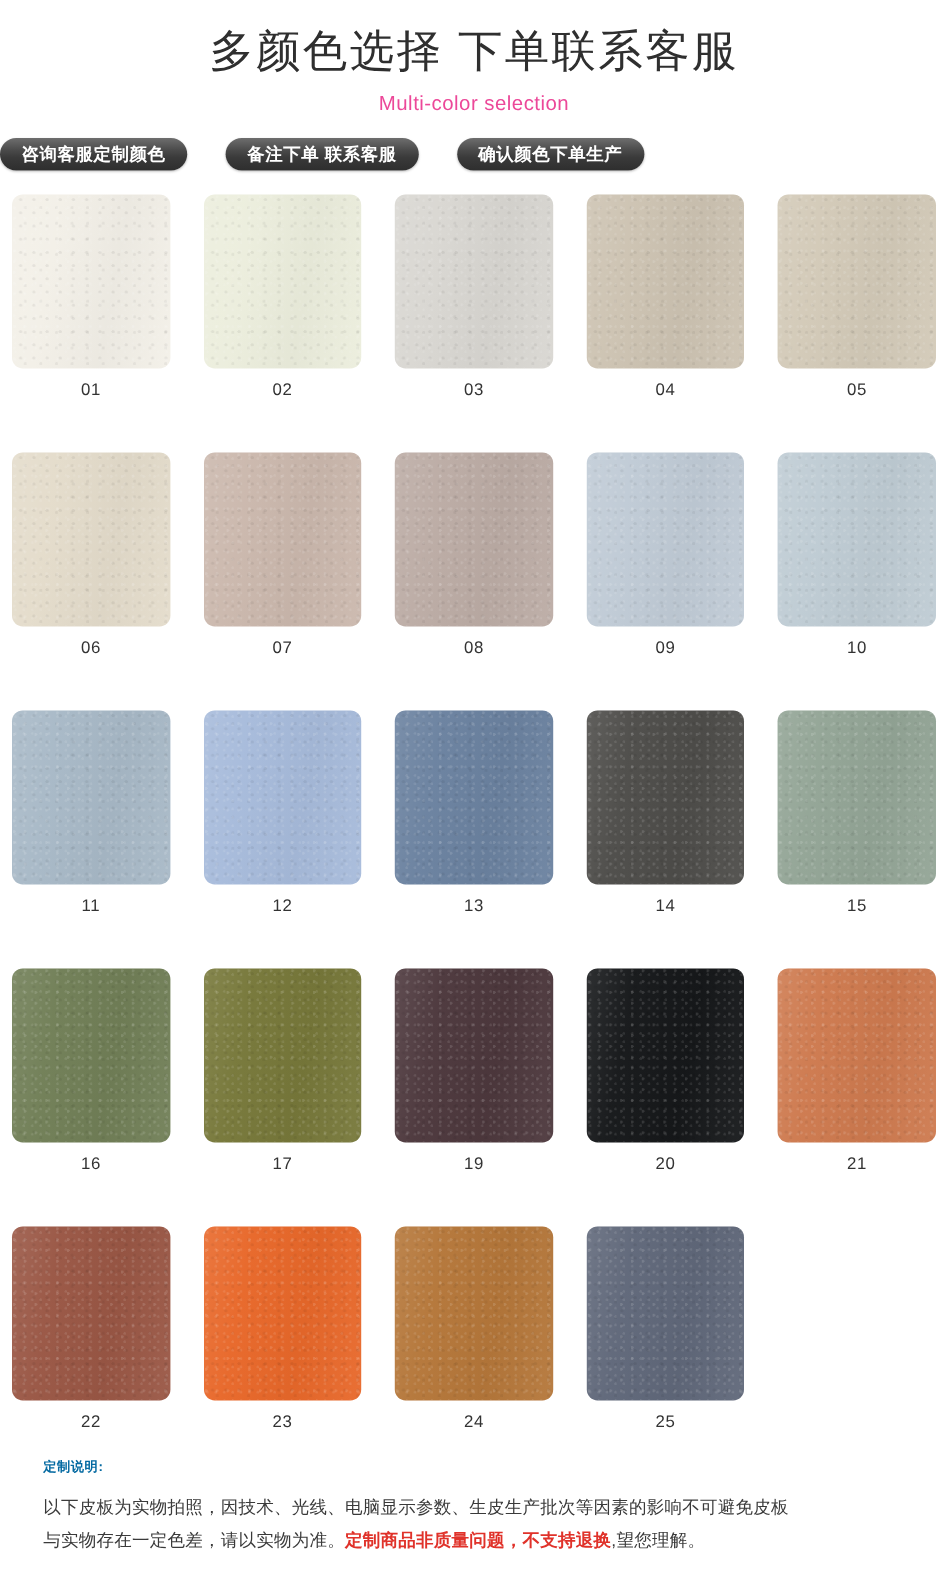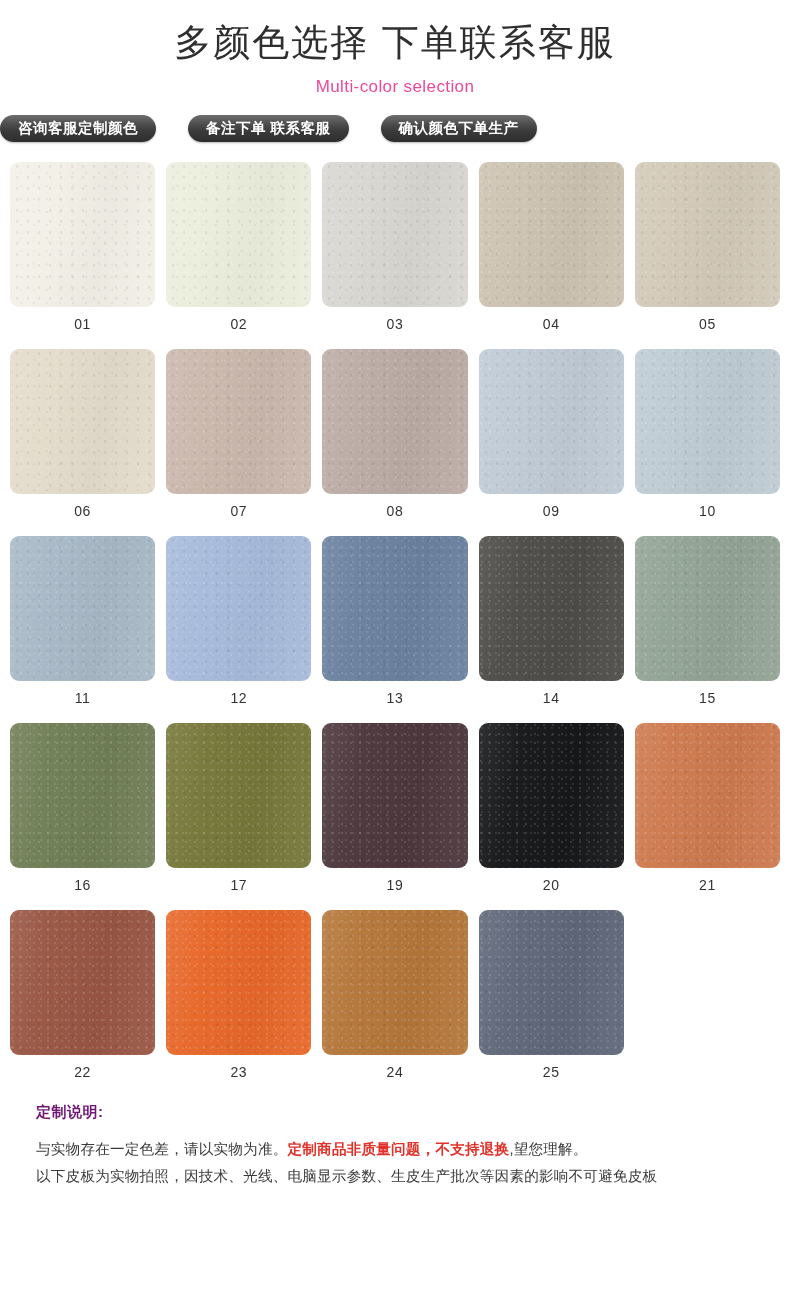--- a/index.html
+++ b/index.html
@@ -62,20 +62,21 @@
   }
 
   
   .grid {
     margin-top: 20px;
     padding: 0 10px;
     display: grid;
     grid-template-columns: repeat(5, 1fr);
     column-gap: 11px;
     row-gap: 0px;
+    gap: 28px;
   }
   .cell {
     display: flex;
     flex-direction: column;
     align-items: center;
     margin-bottom: 17px;
   }
   .swatch {
     width: 100%;
     height: 145px;
@@ -116,23 +117,23 @@
     color: #333333;
     letter-spacing: 0.6px;
     font-family: "Liberation Sans", "DejaVu Sans", sans-serif;
   }
 
   
   .footer {
     padding: 6px 36px 0 36px;
   }
   .footer-title {
-    font-size: 15px;
+    font-size: 11px;
     font-weight: bold;
-    color: #701a75;
+    color: #0369a1;
     letter-spacing: 0.5px;
     margin-bottom: 14px;
   }
   .footer-body {
     font-size: 14.6px;
     line-height: 1.85;
     color: #3a3a3a;
     letter-spacing: 0.2px;
   }
   .warn {
@@ -252,18 +253,18 @@
     </div>
     <div class="cell">
       <div class="swatch" style="background-color: rgb(96, 104, 122);"></div>
       <div class="swatch-label">25</div>
     </div>
   </div>
 
 <div class="footer">
   <div class="footer-title">定制说明:</div>
   <div class="footer-body">
+    <div>以下皮板为实物拍照，因技术、光线、电脑显示参数、生皮生产批次等因素的影响不可避免皮板</div>
     <div>
       <span>与实物存在一定色差，请以实物为准。</span><span class="warn">定制商品非质量问题，不支持退换</span><span class="warn-tail">,望您理解。</span>
     </div>
-    <div>以下皮板为实物拍照，因技术、光线、电脑显示参数、生皮生产批次等因素的影响不可避免皮板</div>
   </div>
 </div>
 
 </body></html>

